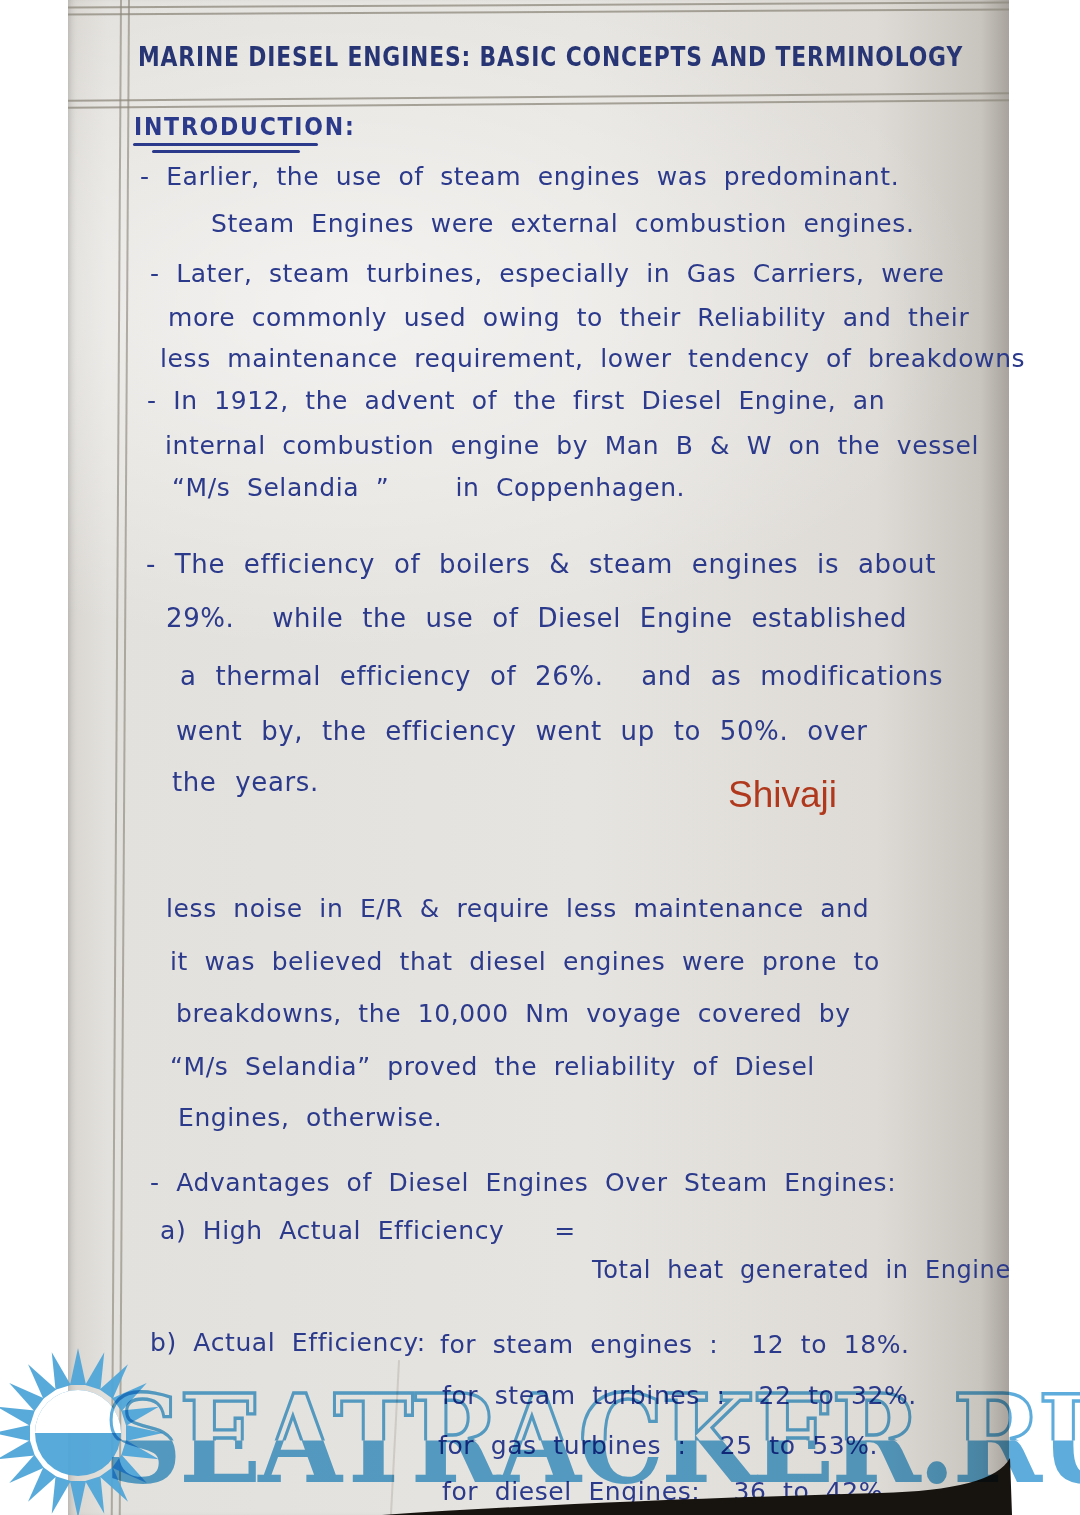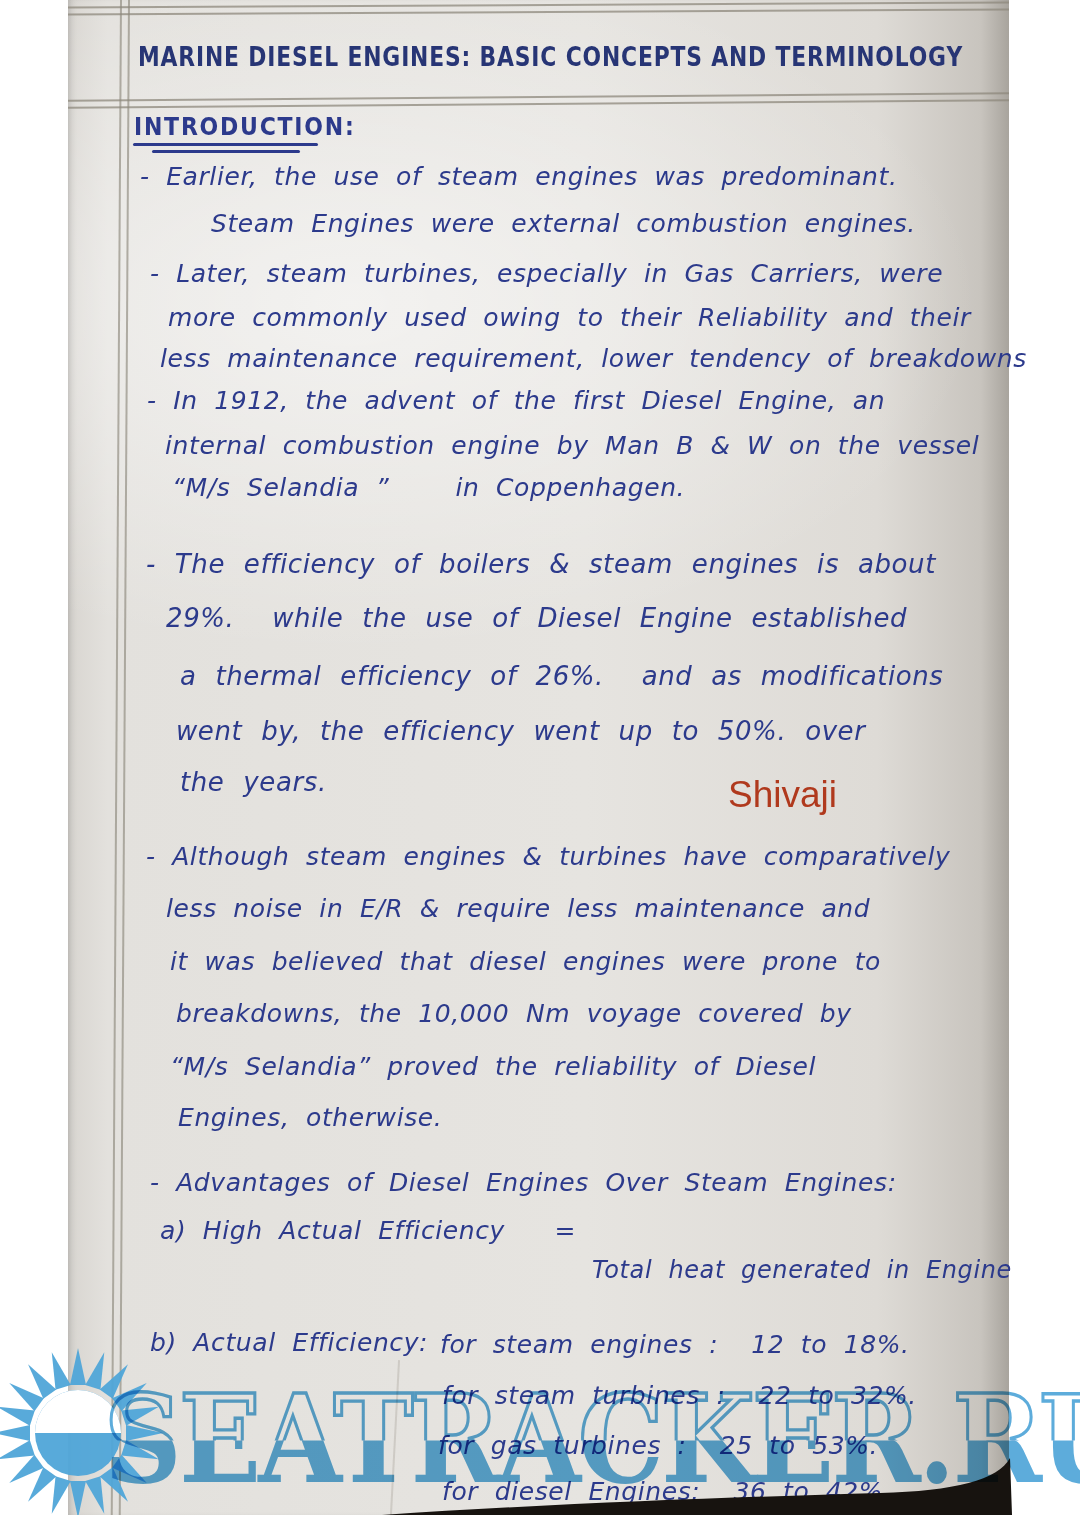--- a/index.html
+++ b/index.html
@@ -15,21 +15,21 @@
   .hline{position:absolute;height:2px;background:#8e887c;opacity:.75;}
   .vline{position:absolute;width:2px;background:#8e887c;opacity:.65;}
   .crease{position:absolute;width:2px;background:rgba(70,60,45,.14);}
   
   .ink{position:absolute;color:var(--ink,#2c3a8c);white-space:pre;}
   #title{left:138px;top:42px;font-size:26px;font-weight:bold;letter-spacing:1px;
          transform:scaleX(.84);transform-origin:left top;color:#273575;}
   #heading{left:134px;top:112px;font-size:25px;font-weight:bold;letter-spacing:2px;
            transform:scaleX(.88);transform-origin:left top;}
   .uline{position:absolute;height:3px;background:var(--ink,#2c3a8c);border-radius:2px;}
-  .hand{font-style:italic;font-size:25px;letter-spacing:.6px;word-spacing:8px;}
+  .hand{font-size:25px;letter-spacing:.6px;word-spacing:8px;}
   .hand.lg{font-size:26px;word-spacing:10px;}
   
   #stamp{position:absolute;left:728px;top:774px;font-family:"Liberation Sans",sans-serif;
          font-size:37px;color:var(--stamp-red,#b0391d);font-style:normal;}
   #wedge{position:absolute;left:0;top:0;}
   .wm-text{position:absolute;left:104px;top:1368px;width:990px;height:132px;
      font-family:"DejaVu Serif",serif;font-weight:900;font-size:108px;line-height:1.2;
      letter-spacing:-3px;white-space:pre;transform:scaleY(1.12);transform-origin:left top;
      mix-blend-mode:multiply;pointer-events:none;}
   .wm-top{color:transparent;-webkit-text-stroke:3px var(--watermark-blue,#4fa5d8);
@@ -63,22 +63,21 @@
   <div class="ink hand" style="left:150px;top:259px;">- Later, steam turbines, especially in Gas Carriers, were</div>
   <div class="ink hand" style="left:168px;top:303px;">more commonly used owing to their Reliability and their</div>
   <div class="ink hand" style="left:160px;top:344px;">less maintenance requirement, lower tendency of breakdowns</div>
   <div class="ink hand" style="left:147px;top:386px;">- In 1912, the advent of the first Diesel Engine, an</div>
   <div class="ink hand" style="left:165px;top:431px;">internal combustion engine by Man B &amp; W on the vessel</div>
   <div class="ink hand" style="left:172px;top:473px;">“M/s Selandia ”    in Coppenhagen.</div>
   <div class="ink hand lg" style="left:146px;top:549px;">- The efficiency of boilers &amp; steam engines is about</div>
   <div class="ink hand lg" style="left:166px;top:603px;">29%.  while the use of Diesel Engine established</div>
   <div class="ink hand lg" style="left:180px;top:661px;">a thermal efficiency of 26%.  and as modifications</div>
   <div class="ink hand lg" style="left:176px;top:716px;">went by, the efficiency went up to 50%. over</div>
-  <div class="ink hand lg" style="left:172px;top:767px;margin-left:8px;">the years.</div>
-  <div class="ink hand" style="left:146px;top:842px;">- Although steam engines &amp; turbines have comparatively</div>
+  <div class="ink hand lg" style="left:172px;top:767px;">the years.</div>
   <div class="ink hand" style="left:166px;top:894px;">less noise in E/R &amp; require less maintenance and</div>
   <div class="ink hand" style="left:170px;top:947px;">it was believed that diesel engines were prone to</div>
   <div class="ink hand" style="left:176px;top:999px;">breakdowns, the 10,000 Nm voyage covered by</div>
   <div class="ink hand" style="left:170px;top:1052px;">“M/s Selandia” proved the reliability of Diesel</div>
   <div class="ink hand" style="left:178px;top:1103px;">Engines, otherwise.</div>
   <div class="ink hand" style="left:150px;top:1168px;">- Advantages of Diesel Engines Over Steam Engines:</div>
   <div class="ink hand" style="left:160px;top:1216px;">a) High Actual Efficiency   =</div>
   <div class="ink hand" style="left:592px;top:1256px;font-size:24px;">Total heat generated in Engine</div>
   <div class="ink hand" style="left:150px;top:1328px;">b) Actual Efficiency:</div>
   <div class="ink hand" style="left:440px;top:1330px;">for steam engines :  12 to 18%.</div>

